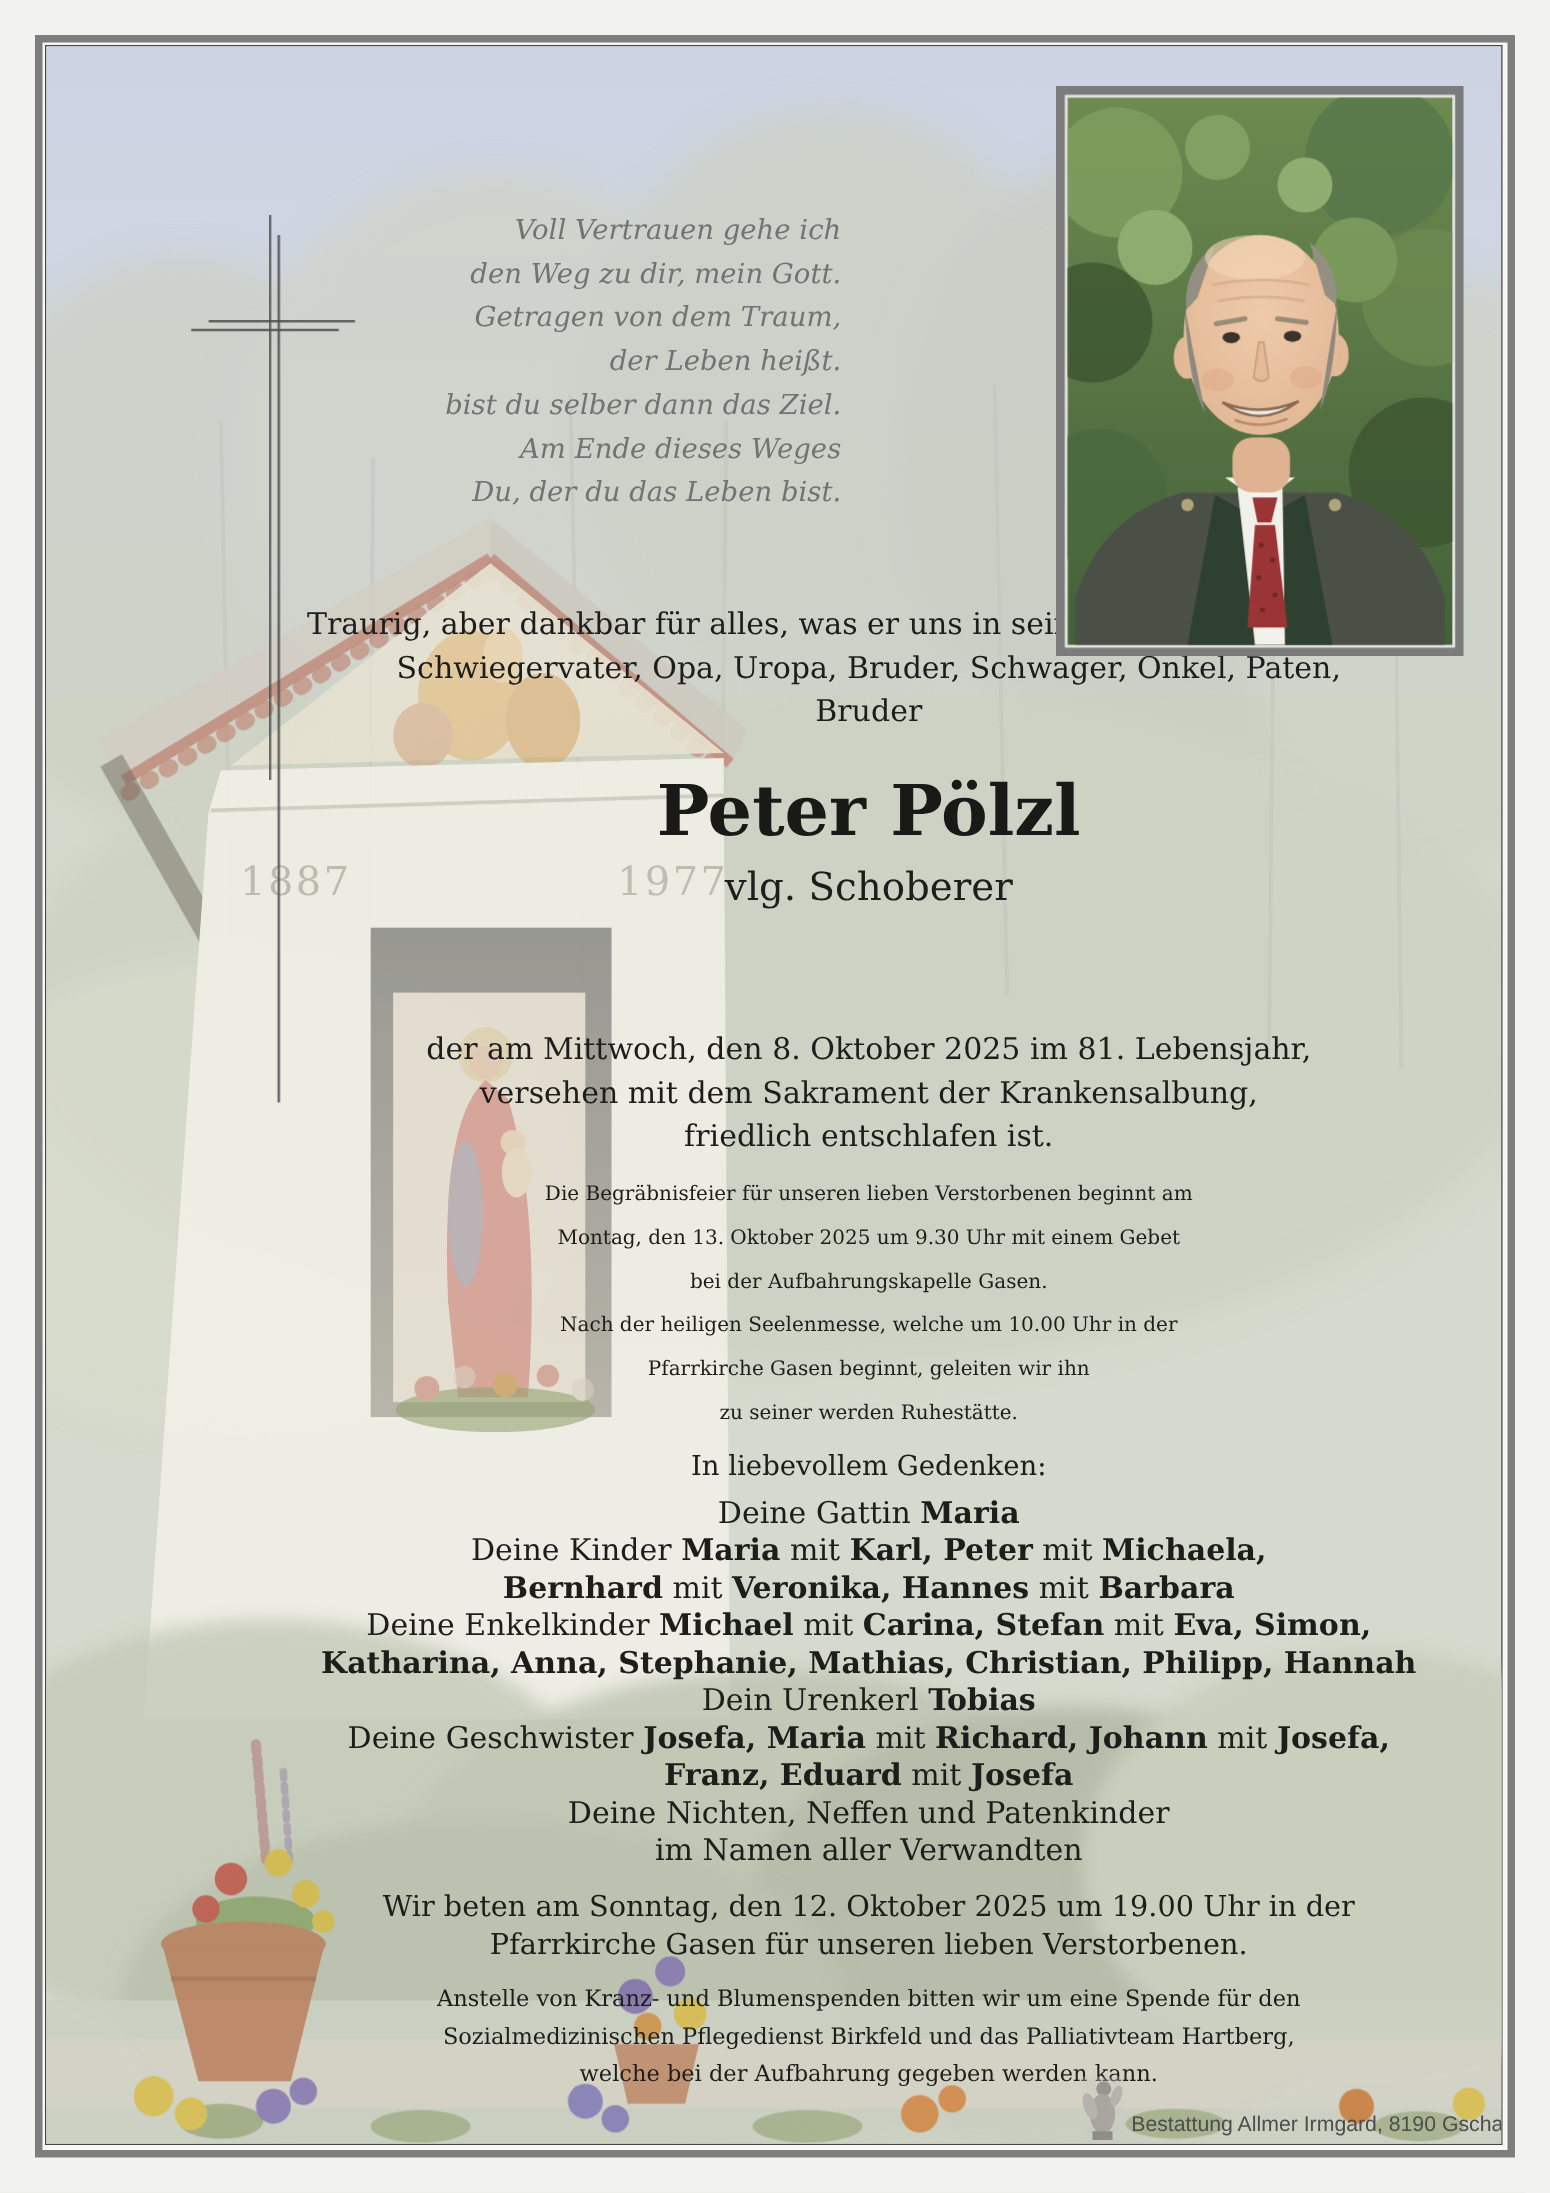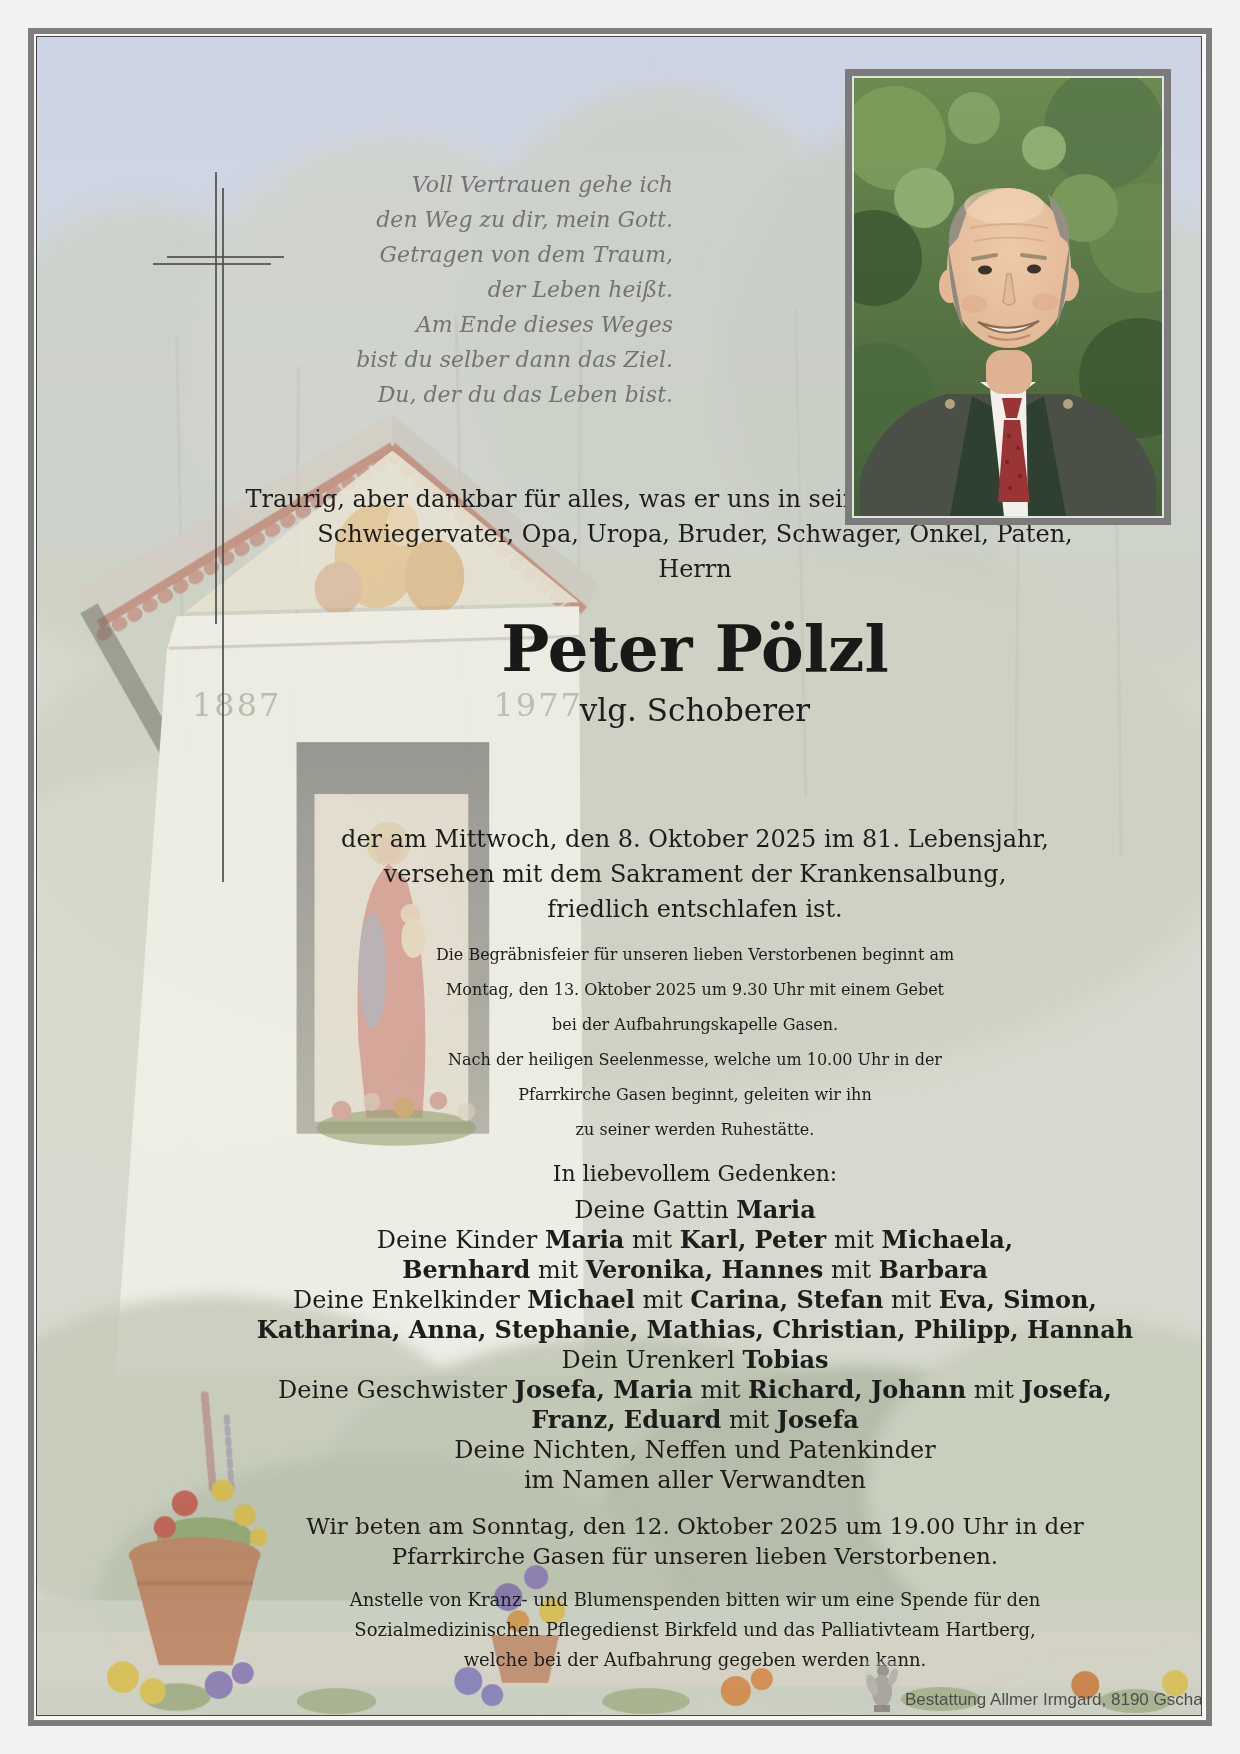--- a/index.html
+++ b/index.html
@@ -37,21 +37,21 @@
     box-sizing:border-box;border:7px solid #7b7b7b;background:#e8e8e6;
   }
   #photo-inner{
     position:absolute;left:0;top:0;right:0;bottom:0;
     box-sizing:border-box;border:2px solid #e2e2e0;
   }
   #photo-inner svg{display:block;width:100%;height:100%;}
   
   .col{position:absolute;left:158px;width:1000px;text-align:center;z-index:3;color:#1d1d1b;}
   #announcement{top:445px;font-size:24px;line-height:35px;}
-  #deceased-name{top:572px;font-size:64px;line-height:80px;font-weight:bold;color:#191917;}
+  #deceased-name{top:572px;font-size:56px;line-height:80px;font-weight:bold;color:#191917;}
   #deceased-vulgo{top:654px;font-size:31px;line-height:38px;}
   #death-notice{top:785px;font-size:24px;line-height:35px;}
   #funeral{top:900px;font-size:16px;line-height:35px;}
   #remembrance-heading{top:1122px;font-size:22px;line-height:30px;}
   #family{top:1158px;font-size:24px;line-height:30px;}
   #family .b{font-weight:bold;}
   #prayer{top:1474px;font-size:23px;line-height:30px;}
   #donation{top:1548px;font-size:18px;line-height:30px;}
   
   #footer-credit{
@@ -209,22 +209,22 @@
         <div id="cross-v2" class="cross-line"></div>
         <div id="cross-h1" class="cross-line"></div>
         <div id="cross-h2" class="cross-line"></div>
       </div>
 
       <div id="poem">
         <div>Voll Vertrauen gehe ich</div>
         <div>den Weg zu dir, mein Gott.</div>
         <div>Getragen von dem Traum,</div>
         <div>der Leben heißt.</div>
+        <div>bist du selber dann das Ziel.</div>
         <div>Am Ende dieses Weges</div>
-        <div>bist du selber dann das Ziel.</div>
         <div>Du, der du das Leben bist.</div>
       </div>
 
       <div id="photo">
         <div id="photo-inner">
           <svg viewBox="0 0 308 438" preserveAspectRatio="none" aria-hidden="true">
             <defs>
               <linearGradient id="folg" x1="0" y1="0" x2="0" y2="1">
                 <stop offset="0" stop-color="#6d8a50"></stop>
                   <stop offset="1" stop-color="#44603a"></stop>
@@ -290,21 +290,21 @@
             <ellipse cx="191" cy="224" rx="13" ry="9" fill="#dba888" opacity="0.5"></ellipse>
             <path d="M124,244 Q154,266 185,243 Q154,256 124,244 Z" fill="#ece8de" stroke="#8a6a52" stroke-width="2"></path>
             <path d="M134,258 Q154,266 176,257" stroke="#b98a6c" stroke-width="2" fill="none"></path>
           </svg>
         </div>
       </div>
 
       <div id="announcement" class="col">
         <div>Traurig, aber dankbar für alles, was er uns in seinem Leben gegeben hat,</div>
         <div>Schwiegervater, Opa, Uropa, Bruder, Schwager, Onkel, Paten,</div>
-        <div>Herrn</div>
+        <div>Bruder</div>
       </div>
 
       <div id="deceased-name" class="col">Peter Pölzl</div>
       <div id="deceased-vulgo" class="col">vlg. Schoberer</div>
 
       <div id="death-notice" class="col">
         <div>der am Mittwoch, den 8. Oktober 2025 im 81. Lebensjahr,</div>
         <div>versehen mit dem Sakrament der Krankensalbung,</div>
         <div>friedlich entschlafen ist.</div>
       </div>

